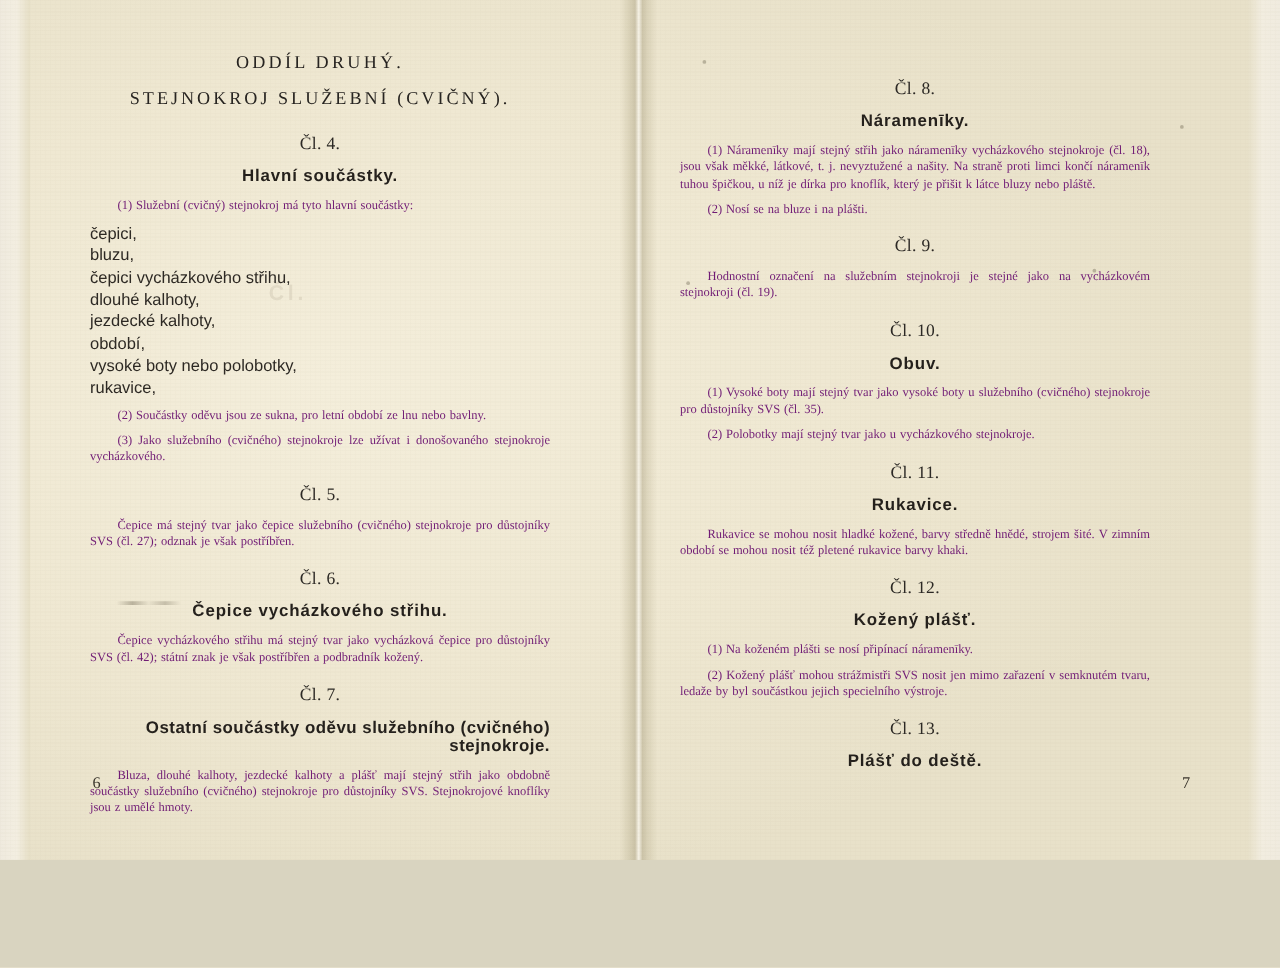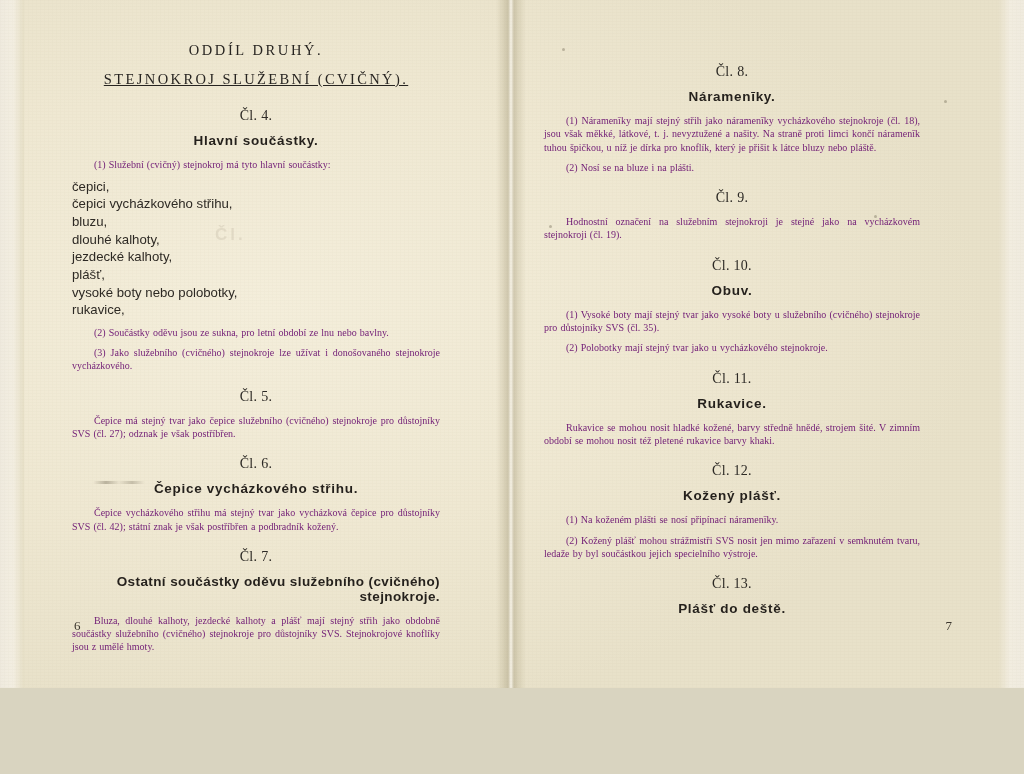--- a/index.html
+++ b/index.html
@@ -76,21 +76,20 @@
     font-size: 14.5px;
     letter-spacing: 2.6px;
     color: #262320;
     margin: 0 0 7px 0;
     line-height: 1.5;
   }
   .sec-title.sub {
     font-size: 14.5px;
     letter-spacing: 2.4px;
     margin-bottom: 17px;
-    text-decoration: underline;
   }
   .art-num {
     text-align: center;
     font-family: "Liberation Serif", serif;
     font-size: 14px;
     letter-spacing: .3px;
     margin: 16px 0 9px 0;
     color: #2b2824;
   }
   .art-head {
@@ -167,25 +166,25 @@
     <div class="col">
 
       <div class="sec-title">ODDÍL DRUHÝ.</div>
       <div class="sec-title sub">STEJNOKROJ SLUŽEBNÍ (CVIČNÝ).</div>
 
       <div class="art-num" style="margin-top:4px;">Čl. 4.</div>
       <div class="art-head">Hlavní součástky.</div>
       <p class="para">(1) Služební (cvičný) stejnokroj má tyto hlavní součástky:</p>
       <ul class="parts">
         <li>čepici,</li>
+        <li>bluzu,</li>
         <li>čepici vycházkového střihu,</li>
-        <li>bluzu,</li>
         <li>dlouhé kalhoty,</li>
         <li>jezdecké kalhoty,</li>
-        <li>plášť,</li>
+        <li>období,</li>
         <li>vysoké boty nebo polobotky,</li>
         <li>rukavice,</li>
       </ul>
       <p class="para">(2) Součástky oděvu jsou ze sukna, pro letní období ze lnu nebo bavlny.</p>
       <p class="para">(3) Jako služebního (cvičného) stejnokroje lze užívat i donošovaného stejnokroje vycházkového.</p>
 
       <div class="art-num">Čl. 5.</div>
       <p class="para">Čepice má stejný tvar jako čepice služebního (cvičného) stejnokroje pro důstojníky SVS (čl. 27); odznak je však postříbřen.</p>
 
       <div class="art-num">Čl. 6.</div>

